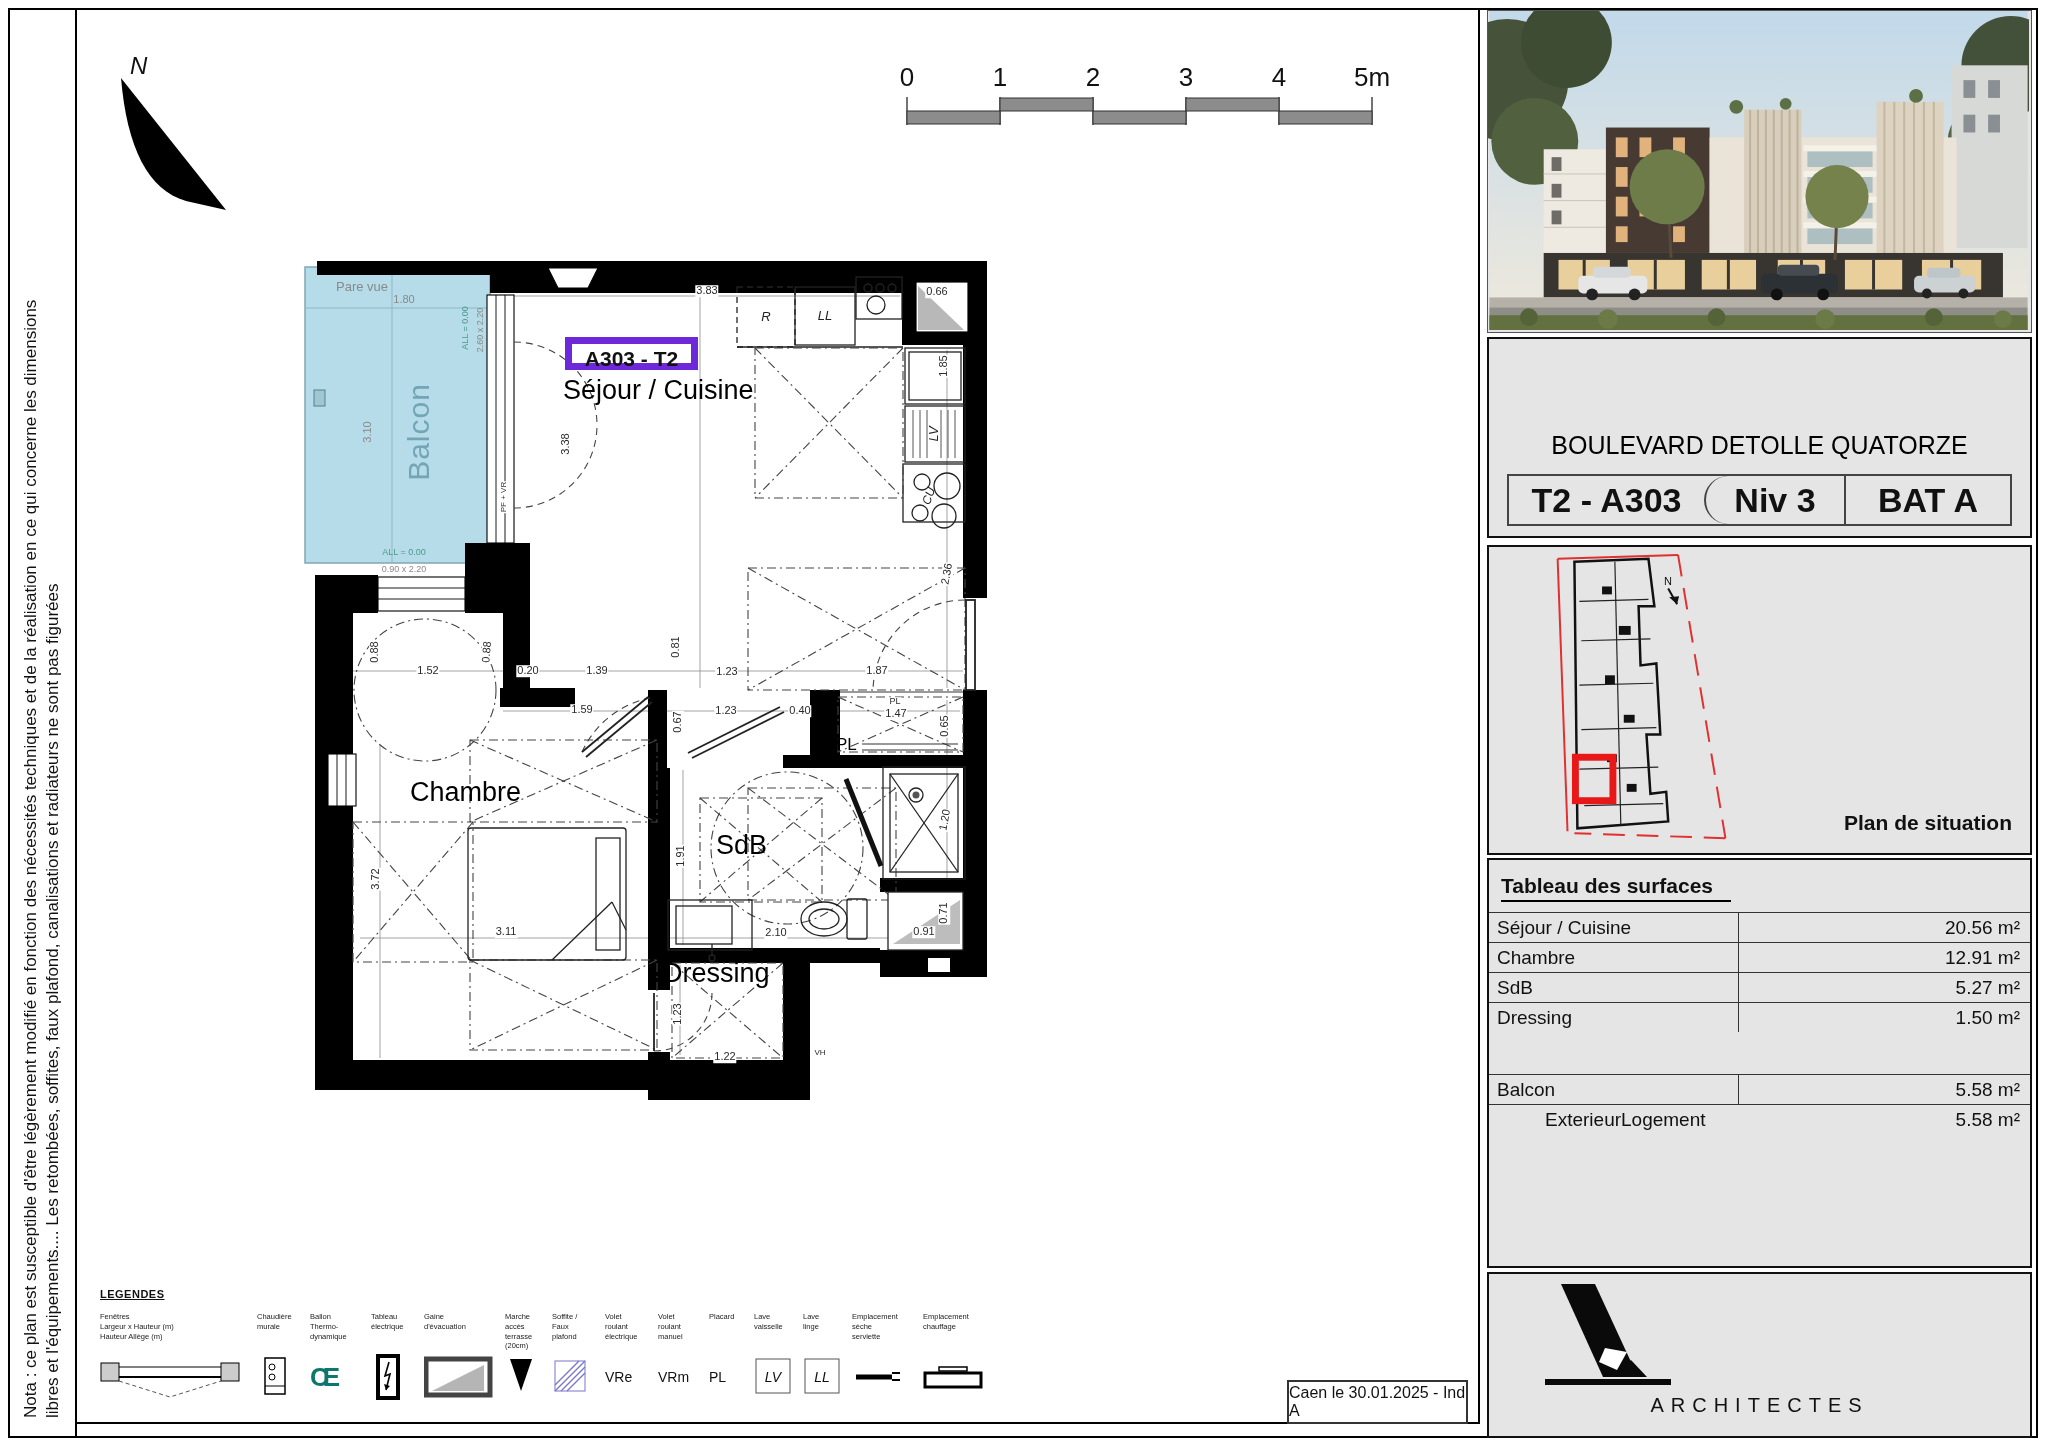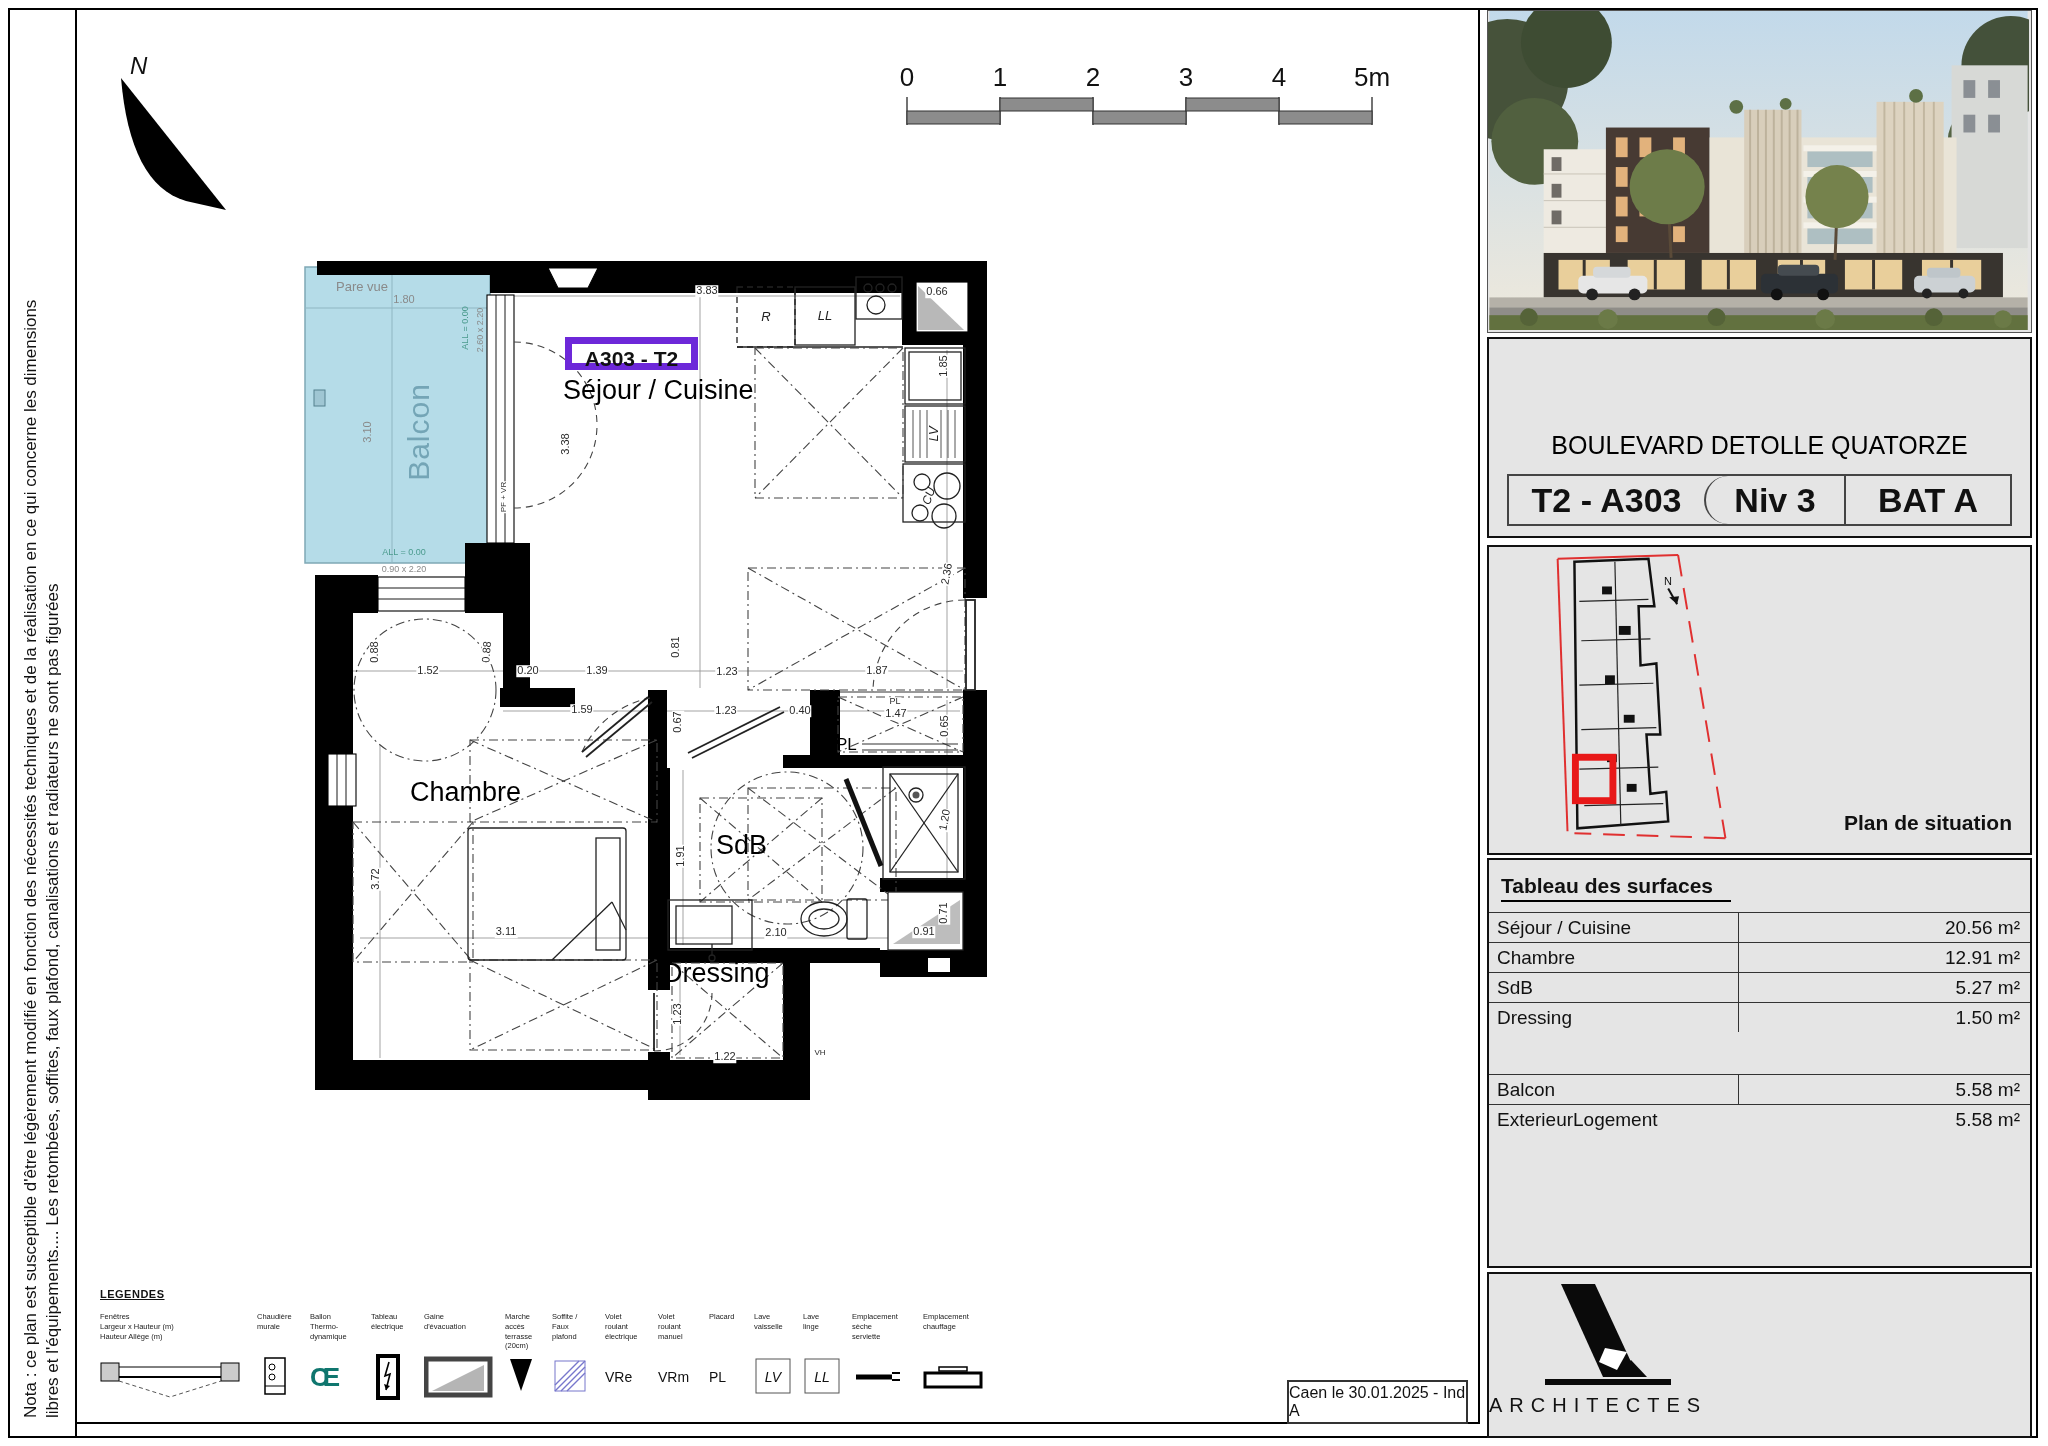--- a/index.html
+++ b/index.html
@@ -43,21 +43,21 @@
   .situation-label{position:absolute;right:18px;bottom:18px;font-weight:bold;font-size:21px;}
   .situation-n{position:absolute;left:175px;top:28px;font-size:11px;color:#111;}
   .surf-title{display:inline-block;margin:14px 0 10px 12px;font-size:21px;font-weight:bold;
               border-bottom:2px solid #000;padding-bottom:2px;padding-right:18px;}
   .surf-table{width:100%;}
   .surf-row{position:relative;height:29px;line-height:29px;border-top:1.5px solid #333;font-size:19px;}
   .surf-row .lbl{display:inline-block;padding-left:8px;box-sizing:border-box;height:100%;}
   .surf-row.divided .lbl{width:250px;border-right:1.5px solid #333;}
   .surf-row .val{position:absolute;right:10px;top:0;}
   .surf-gap{height:42px;}
-  .logo-wrap{text-align:left;padding-top:6px;}
+  .logo-wrap{text-align:center;padding-top:6px;}
   .architectes{font-size:20px;letter-spacing:7px;font-weight:500;margin-top:2px;color:#111;}
   
   .legend{position:absolute;left:100px;top:1288px;width:800px;}
   .legend-title{font-size:11px;font-weight:bold;text-decoration:underline;letter-spacing:.5px;}
   .legend-items{display:flex;align-items:flex-start;gap:7px;margin-top:12px;}
   .leg-item{flex:none;}
   .leg-label{font-size:7.5px;line-height:1.3;color:#222;white-space:pre-line;min-height:40px;}
   .leg-sym{margin-top:2px;height:46px;display:flex;align-items:center;}
   .leg-text{font-size:14px;color:#111;}
   .caen-box{position:absolute;left:1287px;top:1380px;width:181px;height:44px;border:2px solid #333;box-sizing:border-box;
@@ -651,21 +651,21 @@
 
   <div class="panel-box surfaces-box">
     <div class="surf-title">Tableau des surfaces</div>
     <div class="surf-table">
       <div class="surf-row divided"><span class="lbl">Séjour / Cuisine</span><span class="val">20.56 m²</span></div>
       <div class="surf-row divided"><span class="lbl">Chambre</span><span class="val">12.91 m²</span></div>
       <div class="surf-row divided"><span class="lbl">SdB</span><span class="val">5.27 m²</span></div>
       <div class="surf-row divided"><span class="lbl">Dressing</span><span class="val">1.50 m²</span></div>
       <div class="surf-gap"></div>
       <div class="surf-row divided" style="border-bottom:1.5px solid #333;"><span class="lbl">Balcon</span><span class="val">5.58 m²</span></div>
-      <div class="surf-row" style="border-top:none;"><span class="lbl">ExterieurLogement</span><span class="val">5.58 m²</span></div>
+      <div class="surf-row" style="border-top:none;padding-left:48px;"><span class="lbl">ExterieurLogement</span><span class="val">5.58 m²</span></div>
     </div>
   </div>
 
   <div class="panel-box logo-box">
     <div class="logo-wrap">
       <svg width="220" height="112" viewBox="0 0 220 112">
         <polygon points="72,4 106,4 149,97 114,97" fill="#0a0a0a"></polygon>
         <polygon points="116,68 138,72 128,90 110,82" fill="#fff"></polygon>
         <polygon points="142,80 158,97 126,97" fill="#0a0a0a"></polygon>
         <rect x="56" y="99" width="126" height="6" fill="#0a0a0a"></rect>

